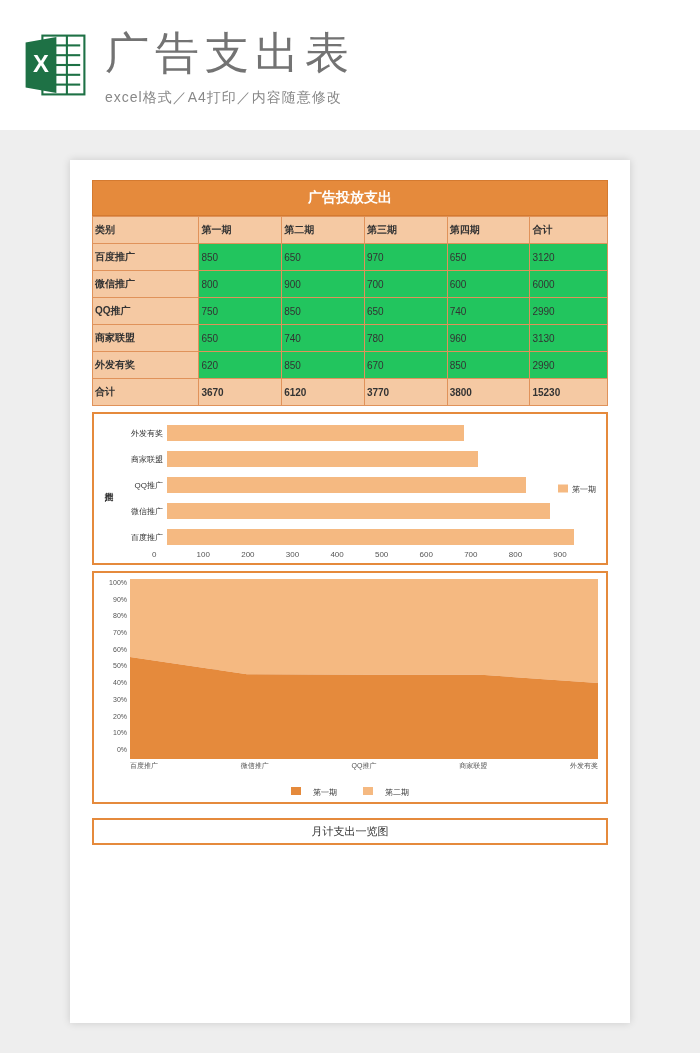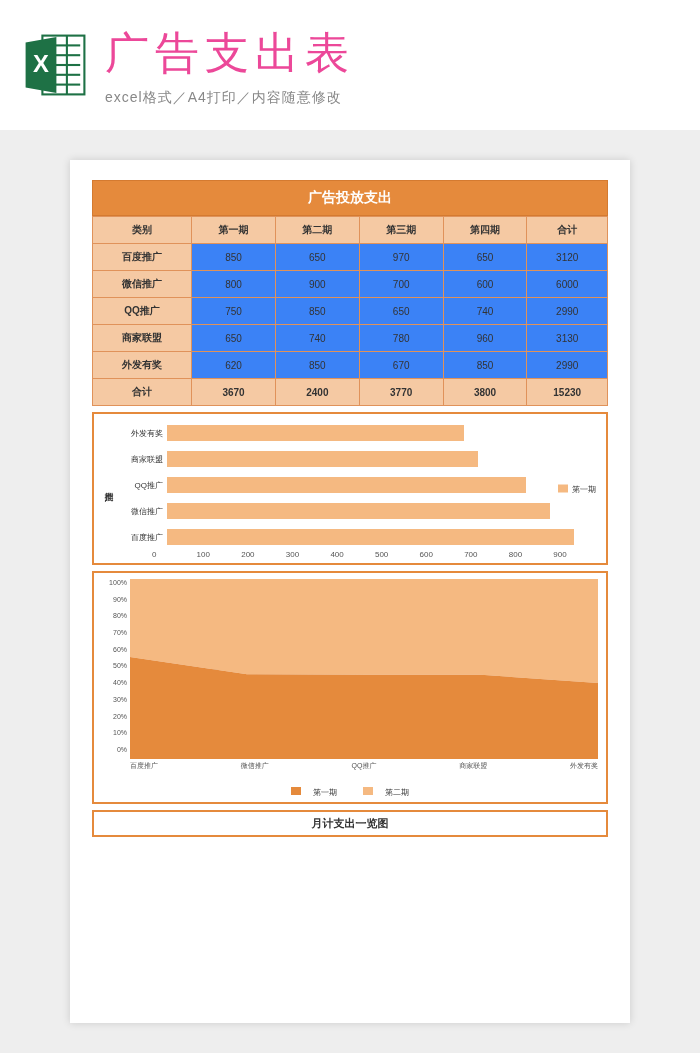--- a/index.html
+++ b/index.html
@@ -18,21 +18,21 @@
     align-items: center;
     padding-left: 20px;
     position: relative;
   }
   .excel-icon { width: 70px; height: 70px; position: relative; }
   .excel-icon svg { width: 100%; height: 100%; }
   .header-text { margin-left: 15px; flex: 1; }
   .main-title {
     font-size: 44px;
     font-weight: 300;
-    color: #ec4899;
+    color: #737373;
     letter-spacing: 6px;
     white-space: nowrap;
   }
   .sub-title {
     font-size: 14px;
     color: #888;
     margin-top: 6px;
     letter-spacing: 1px;
   }
 
@@ -57,26 +57,26 @@
     text-align: center;
     padding: 8px 0;
     font-size: 14px;
     font-weight: bold;
     border: 1px solid #d47a30;
   }
 
   table.data { width: 100%; border-collapse: collapse; }
   table.data th, table.data td {
     border: 1px solid #e0925a;
-    text-align: center;
-    padding: 6px 12px;
+    text-align: left;
+    padding: 6px 2px;
     font-size: 10px;
   }
   table.data th { background: #f5c9a3; font-weight: bold; }
-  table.data td { background: #3b82f6; }
+  table.data td { background: #22c55e; }
   table.data tr.total td { background: #f5c9a3; font-weight: bold; }
   table.data td.rowhdr { background: #f5c9a3; font-weight: bold; }
 
   .chart-box {
     border: 2px solid #e58a3c;
     margin-top: 6px;
     padding: 6px 8px 4px 8px;
     position: relative;
     background: #fff;
   }
@@ -131,25 +131,25 @@
     font-size: 7px; color: #555;
     padding-top: 2px;
   }
   .area-legend {
     text-align: center; font-size: 8px; margin-top: 16px;
   }
   .area-legend span { margin: 0 6px; }
 
   .footer-box {
     border: 2px solid #e58a3c;
-    margin-top: 6px;
+    margin-top: 14px;
     text-align: center;
     padding: 4px 0;
     font-size: 11px;
-    font-weight: bold;
+    font-weight: normal;
   }
 </style>
 </head>
 <body>
 
 <div class="header-band">
   <div class="excel-icon">
     <svg viewBox="0 0 100 100">
       <rect x="32" y="8" width="60" height="84" fill="#fff" stroke="#1e7145" stroke-width="3"></rect>
       <line x1="48" y1="22" x2="86" y2="22" stroke="#1e7145" stroke-width="3"></line>
@@ -219,21 +219,21 @@
         <td class="rowhdr">外发有奖</td>
         <td>620</td>
         <td>850</td>
         <td>670</td>
         <td>850</td>
         <td>2990</td>
       </tr>
       <tr class="total">
         <td class="rowhdr">合计</td>
         <td>3670</td>
-        <td>2400</td>
+        <td>6120</td>
         <td>3770</td>
         <td>3800</td>
         <td>15230</td>
       </tr>
     </tbody>
       </table>
 
     <div class="chart-box">
       <div class="barchart">
         <div class="bar-ylabel">推广类别</div>

